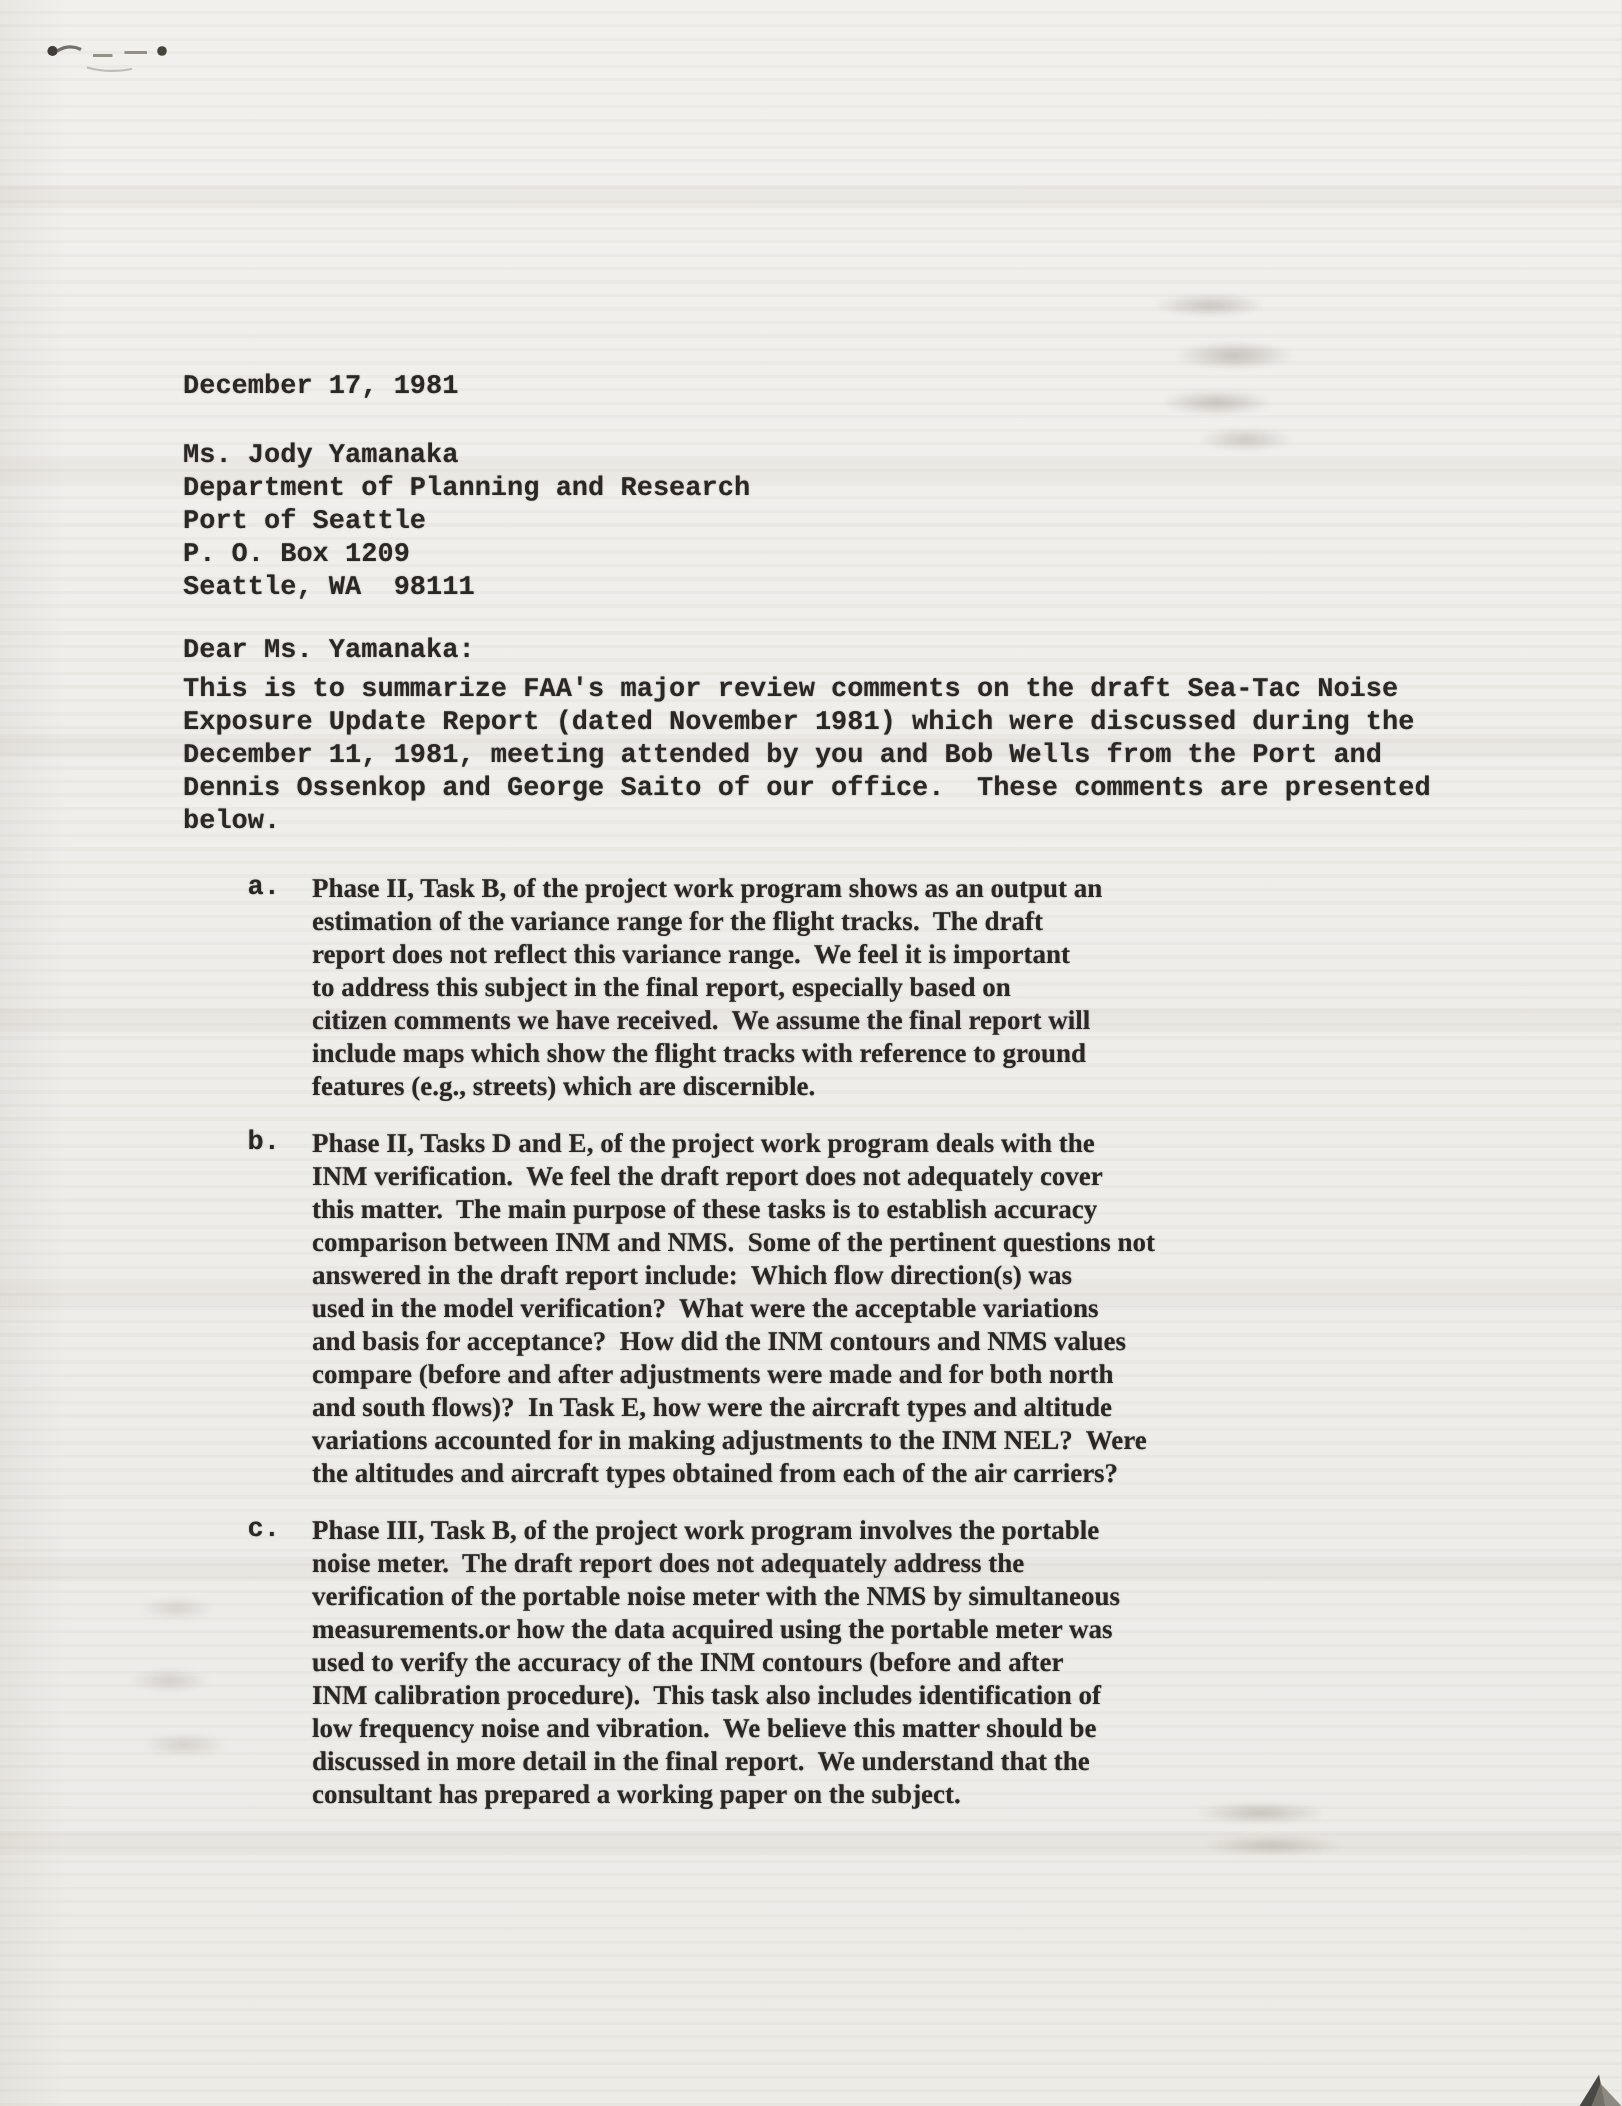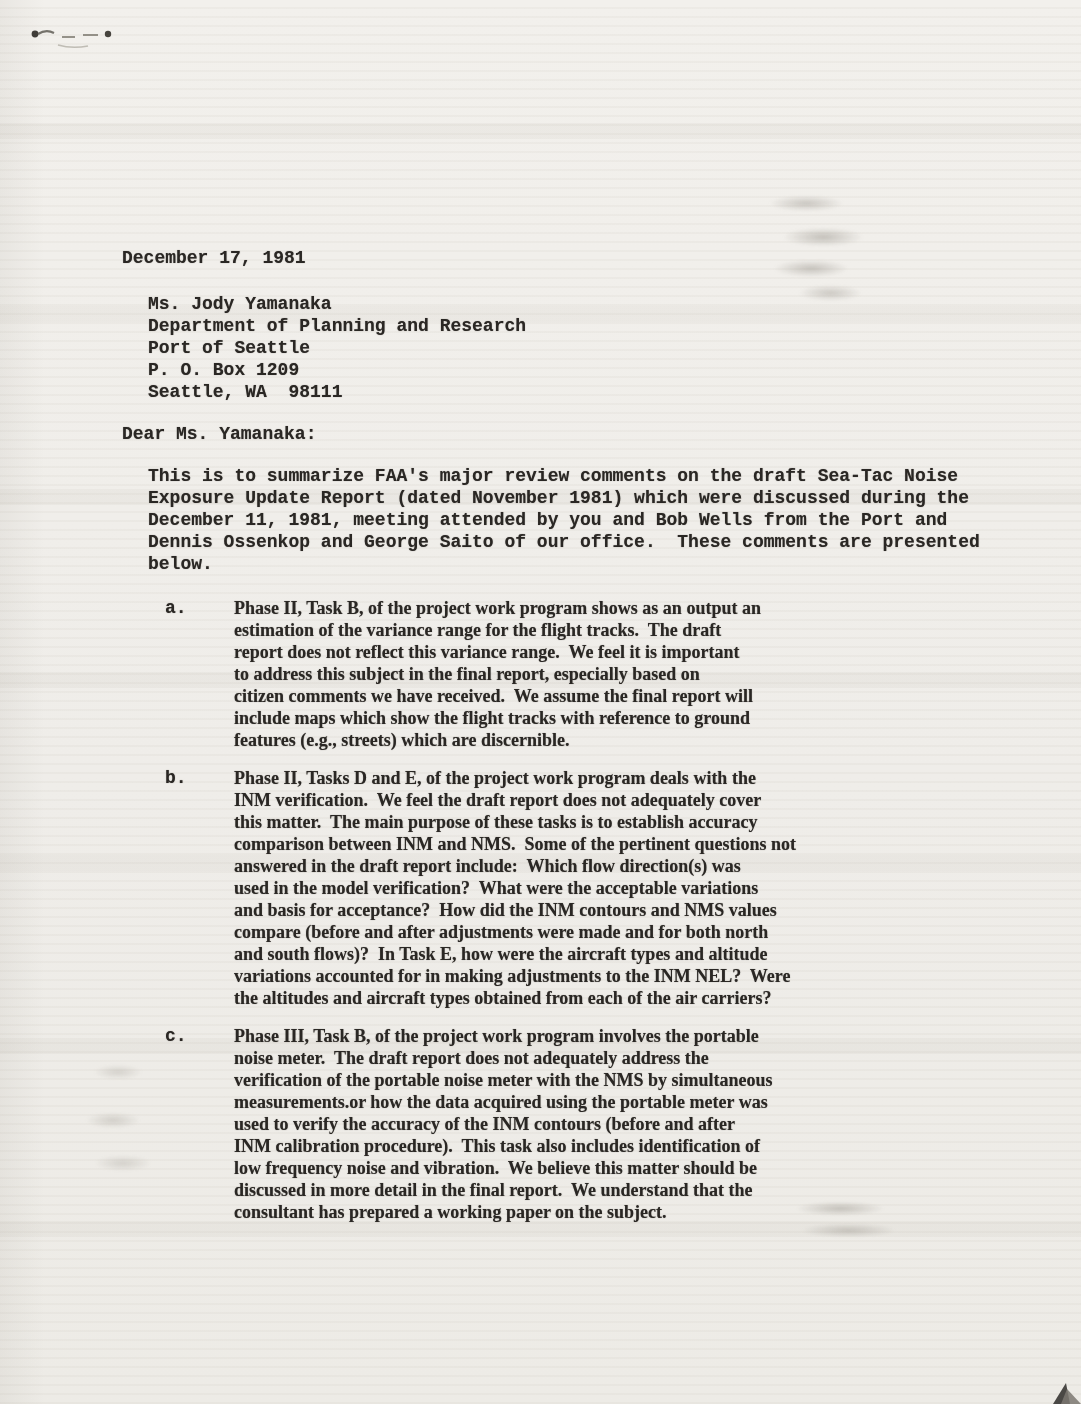--- a/index.html
+++ b/index.html
@@ -25,24 +25,24 @@
   }
   .content {
     position: absolute;
     left: 122px;
     top: 247px;
     width: 900px;
     font-size: 18px;
     line-height: 22px;
     text-shadow: 0 0 1px rgba(58,54,48,0.55);
   }
-  .pre { white-space: pre; margin-left: 26px; }
+  .pre { white-space: pre; }
   .date { margin-bottom: 24px; }
   .address { margin-bottom: 20px; }
-  .salutation { margin-bottom: 20px; }
+  .salutation { margin-bottom: 4px; }
   .para { margin-bottom: 22px; }
   .item { display: flex; margin-bottom: 16px; }
   .item-label { flex: none; margin-left: 43px; width: 43px; }
   .item-text { flex: none; font-family: Liberation Serif, serif; }
 
   
   .artifact { position: absolute; pointer-events: none; }
   .smudge-top-right {
     left: 768px; top: 190px; width: 120px; height: 112px;
     background:

